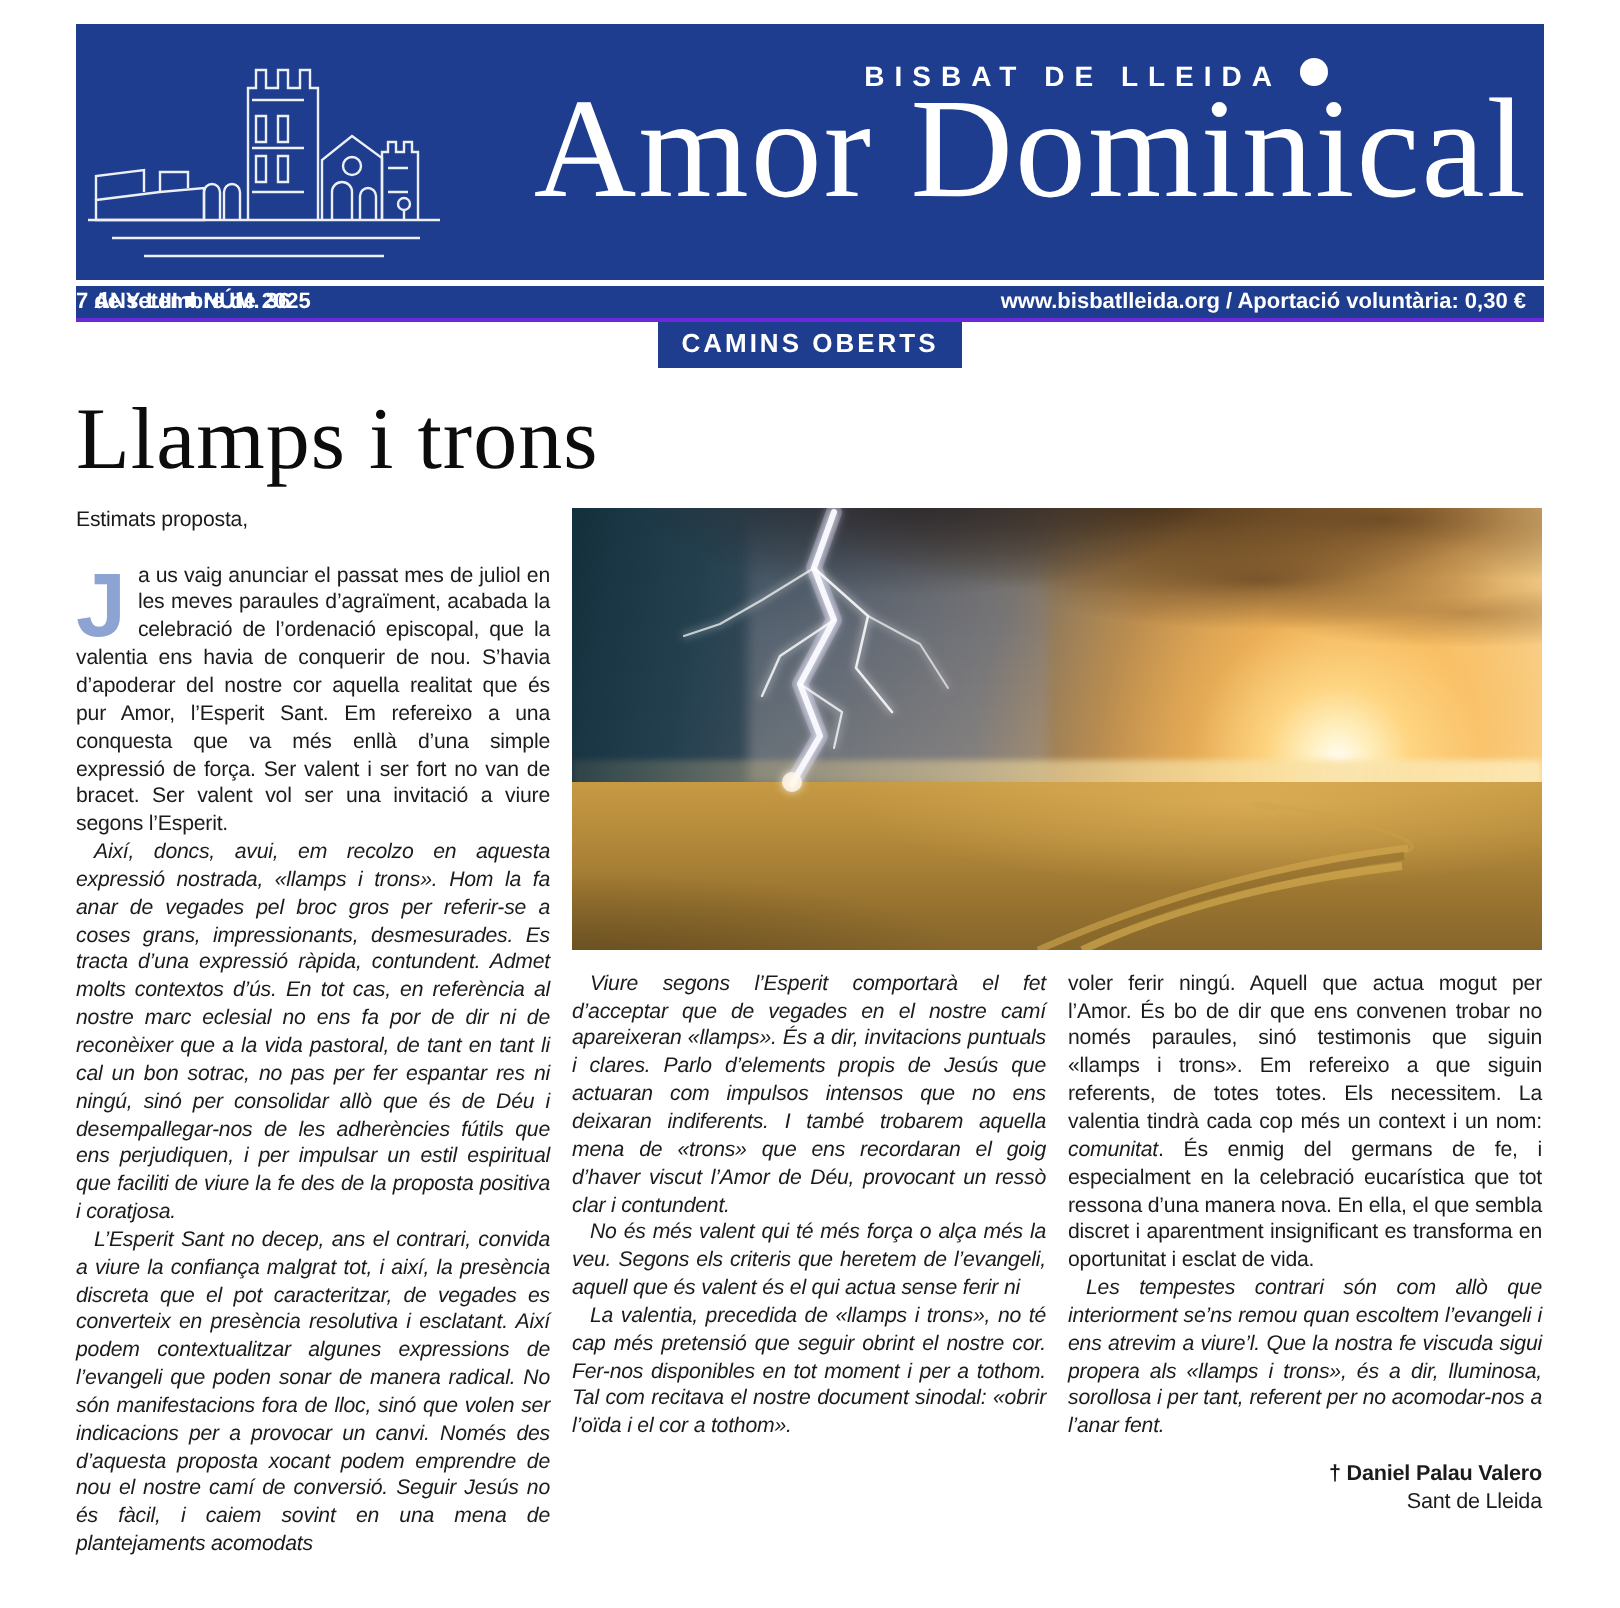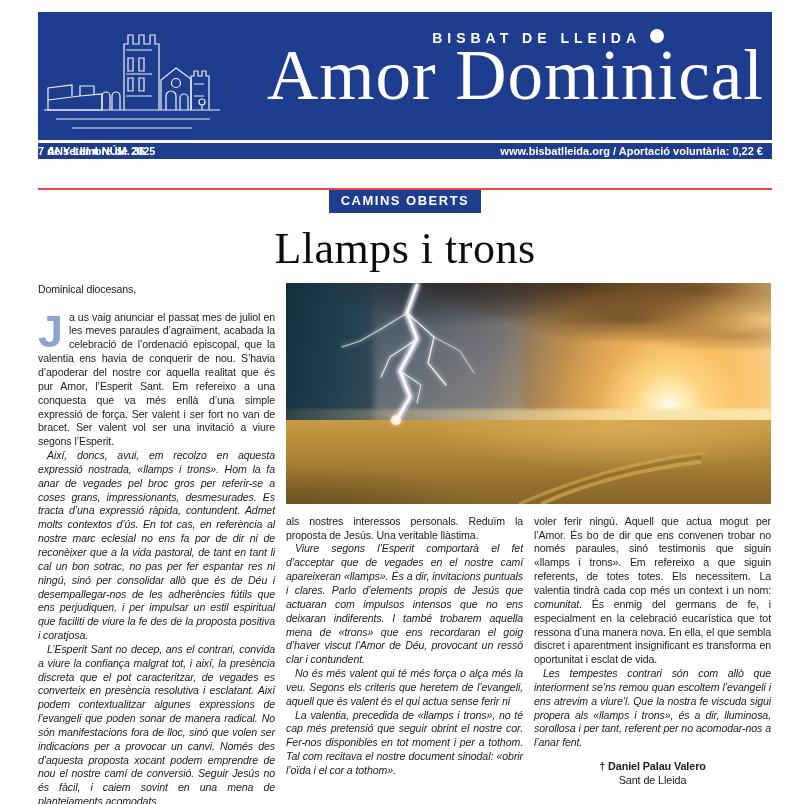--- a/index.html
+++ b/index.html
@@ -30,48 +30,48 @@
   
   .infobar {
     position:relative; height:16px; background:#1e3d8e; color:#fff;
     display:flex; align-items:center; padding:0 9px;
     font-size:11px; font-weight:bold;
   }
   .infobar .date { position:absolute; left:0; right:0; }
   .infobar .webnote { margin-left:auto; position:relative; }
 
   
-  .section-rule { margin-top:29px; border-top:2px solid #ef4444; text-align:center; line-height:0; }
+  .section-rule { border-top:2px solid #6d28d9; text-align:center; line-height:0; }
   .section-badge {
     display:inline-block; background:#1e3d8e; color:#fff;
     font-size:13px; font-weight:bold; letter-spacing:1.5px;
     padding:3px 12px 4px 12px; line-height:1.2; vertical-align:top;
   }
 
   
   h1.headline {
     font-family:"Liberation Serif", serif; font-weight:400;
     font-size:44px; letter-spacing:0.5px; color:#0c0c0c;
-    text-align:center; margin:13px 0 9px 0; line-height:1.05;
+    text-align:left; margin:13px 0 9px 0; line-height:1.05;
   }
 
   
   .article { display:flex; gap:11px; margin-top:11px; }
   .col { width:237px; font-size:10.6px; line-height:13.85px; color:#1b1b1b; text-align:justify; letter-spacing:-0.1px; }
   .col p { margin:0; }
   .col p.indent { text-indent:9px;font-style:italic; }
   .salutation { margin-bottom:14px !important; text-align:left; }
   .dropcap {
     float:left; font-weight:bold; font-size:45px; line-height:37px;
     color:#8da4d2; padding:2px 6px 0 0;
   }
   .right-block { width:485px; }
   .right-cols { display:flex; gap:11px; margin-top:11px; }
   .em { font-style:italic; }
-  .sig { margin-top:9px; text-align:center; }
+  .sig { margin-top:9px; text-align:right; }
   .sig-name { font-weight:bold; font-size:10.8px; line-height:14px; }
   .sig-role { font-size:10.8px; line-height:14px; }
 
   
   .photo { position:relative; width:485px; height:221px; overflow:hidden; background:#5d6678; }
   .sky {
     position:absolute; left:0; right:0; top:0; height:138px;
     background:linear-gradient(100deg,
       #142f3c 0%, #24404f 14%, #45525f 28%, #6d6a67 42%,
       #a98551 58%, #d9a55c 72%, #f3c678 86%, #f8dfa4 100%);
@@ -144,33 +144,33 @@
         <span class="kicker">BISBAT DE LLEIDA</span>
         <span class="logo-dot"></span>
       </div>
       <div class="logotype">Amor Dominical</div>
     </div>
   </header>
 
   <div class="infobar">
     <span class="edition">ANY LIII ■ NÚM. 36</span>
     <span class="date">7 de setembre de 2025</span>
-    <span class="webnote">www.bisbatlleida.org / Aportació voluntària: 0,22 €</span>
+    <span class="webnote">www.bisbatlleida.org / Aportació voluntària: 0,30 €</span>
   </div>
 
   <div class="section-rule">
     <span class="section-badge">CAMINS OBERTS</span>
   </div>
 
   <h1 class="headline">Llamps i trons</h1>
 
   <div class="article">
 
     <div class="col">
-      <p class="salutation">Dominical diocesans,</p>
+      <p class="salutation">Estimats proposta,</p>
       <p><span class="dropcap">J</span><span>a us vaig anunciar el passat mes de juliol en les meves paraules d’agraïment, acabada la celebració de l’ordenació episcopal, que la valentia ens havia de conquerir de nou. S’havia d’apoderar del nostre cor aquella realitat que és pur Amor, l’Esperit Sant. Em refereixo a una conquesta que va més enllà d’una simple expressió de força. Ser valent i ser fort no van de bracet. Ser valent vol ser una invitació a viure segons l’Esperit.</span></p>
       <p class="indent">Així, doncs, avui, em recolzo en aquesta expressió nostrada, «llamps i trons». Hom la fa anar de vegades pel broc gros per referir-se a coses grans, impressionants, desmesurades. Es tracta d’una expressió ràpida, contundent. Admet molts contextos d’ús. En tot cas, en referència al nostre marc eclesial no ens fa por de dir ni de reconèixer que a la vida pastoral, de tant en tant li cal un bon sotrac, no pas per fer espantar res ni ningú, sinó per consolidar allò que és de Déu i desempallegar-nos de les adherències fútils que ens perjudiquen, i per impulsar un estil espiritual que faciliti de viure la fe des de la proposta positiva i coratjosa.</p>
       <p class="indent">L’Esperit Sant no decep, ans el contrari, convida a viure la confiança malgrat tot, i així, la presència discreta que el pot caracteritzar, de vegades es converteix en presència resolutiva i esclatant. Així podem contextualitzar algunes expressions de l’evangeli que poden sonar de manera radical. No són manifestacions fora de lloc, sinó que volen ser indicacions per a provocar un canvi. Només des d’aquesta proposta xocant podem emprendre de nou el nostre camí de conversió. Seguir Jesús no és fàcil, i caiem sovint en una mena de plantejaments acomodats</p>
     </div>
 
     <div class="right-block">
 
       <div class="photo">
         <div class="sky"></div>
         <div class="rainshaft"></div>
@@ -203,21 +203,20 @@
             <path d="M121,30 L95,46 L74,58 L56,64" stroke-width="1.1" opacity="0.7"></path>
             <path d="M148,54 L174,68 L188,90" stroke-width="1" opacity="0.65"></path>
             <circle cx="110" cy="137" r="5" fill="#fff8e8" stroke="none" opacity="0.8"></circle>
           </g>
         </svg>
       </div>
 
       <div class="right-cols">
 
         <div class="col">
-          <p>als nostres interessos personals. Reduïm la proposta de Jesús. Una veritable llàstima.</p>
           <p class="indent">Viure segons l’Esperit comportarà el fet d’acceptar que de vegades en el nostre camí apareixeran «llamps». És a dir, invitacions puntuals i clares. Parlo d’elements propis de Jesús que actuaran com impulsos intensos que no ens deixaran indiferents. I també trobarem aquella mena de «trons» que ens recordaran el goig d’haver viscut l’Amor de Déu, provocant un ressò clar i contundent.</p>
           <p class="indent">No és més valent qui té més força o alça més la veu. Segons els criteris que heretem de l’evangeli, aquell que és valent és el qui actua sense ferir ni</p>
           <p class="indent">La valentia, precedida de «llamps i trons», no té cap més pretensió que seguir obrint el nostre cor. Fer-nos disponibles en tot moment i per a tothom. Tal com recitava el nostre document sinodal: «obrir l’oïda i el cor a tothom».</p>
         </div>
 
         <div class="col">
           <p><span>voler ferir ningú. Aquell que actua mogut per l’Amor. És bo de dir que ens convenen trobar no només paraules, sinó testimonis que siguin «llamps i trons». Em refereixo a que siguin referents, de totes totes. Els necessitem. La valentia tindrà cada cop més un context i un nom: </span><span class="em">comunitat</span><span>. És enmig del germans de fe, i especialment en la celebració eucarística que tot ressona d’una manera nova. En ella, el que sembla discret i aparentment insignificant es transforma en oportunitat i esclat de vida.</span></p>
           <p class="indent">Les tempestes contrari són com allò que interiorment se’ns remou quan escoltem l’evangeli i ens atrevim a viure’l. Que la nostra fe viscuda sigui propera als «llamps i trons», és a dir, lluminosa, sorollosa i per tant, referent per no acomodar-nos a l’anar fent.</p>
           <div class="sig">
             <div class="sig-name">† Daniel Palau Valero</div>

